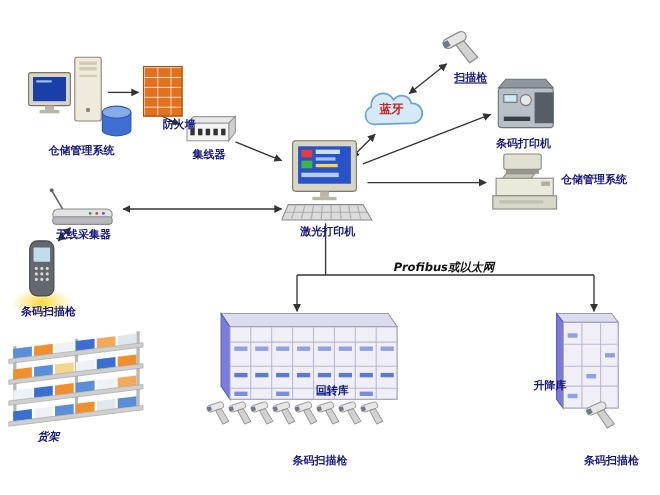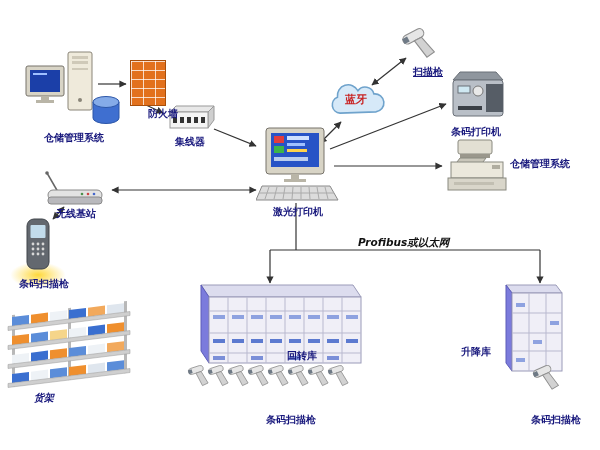--- a/index.html
+++ b/index.html
@@ -159,21 +159,21 @@
     <svg width="66" height="40" viewBox="0 0 66 40">
       <line x1="16" y1="22" x2="5" y2="3" stroke="#666" stroke-width="1.5"></line>
       <circle cx="5" cy="3" r="1.8" fill="#666"></circle>
       <rect x="6" y="20" width="54" height="10" rx="5" fill="#e3e3e3" stroke="#8a8a8a"></rect>
       <rect x="6" y="27" width="54" height="7" rx="3" fill="#b9b9bd" stroke="#8a8a8a"></rect>
       <circle cx="40" cy="24" r="1.3" fill="#4a8f4a"></circle>
       <circle cx="46" cy="24" r="1.3" fill="#cc4444"></circle>
       <circle cx="52" cy="24" r="1.3" fill="#4466cc"></circle>
     </svg>
   </div>
-  <div class="lbl" style="left:44px;top:208px;width:64px;">无线基站</div>
+  <div class="lbl" style="left:44px;top:208px;width:64px;">无线采集器</div>
 
   <div class="node" style="left:20px;top:216px;">
     <div class="glow"></div>
     <svg width="36" height="56" viewBox="0 0 36 56" style="position:relative;">
       <rect x="7" y="3" width="22" height="50" rx="7" fill="#63686f" stroke="#41454b"></rect>
       <rect x="10.5" y="9" width="15" height="13" rx="1" fill="#c2dcec"></rect>
       <circle cx="13" cy="28" r="1.4" fill="#d8d8d8"></circle>
         <circle cx="18" cy="28" r="1.4" fill="#d8d8d8"></circle>
         <circle cx="23" cy="28" r="1.4" fill="#d8d8d8"></circle>
       <circle cx="13" cy="33" r="1.4" fill="#d8d8d8"></circle>
@@ -329,21 +329,21 @@
           <line x1="10" y1="68" x2="60" y2="68"></line>
       </g>
       <g fill="#8ea2e0">
         <rect x="14" y="20" width="9" height="4"></rect>
           <rect x="48" y="38" width="9" height="4"></rect>
         <rect x="31" y="57" width="9" height="4"></rect>
           <rect x="14" y="75" width="9" height="4"></rect>
       </g>
     </svg>
   </div>
-  <div class="lbl" style="left:454px;top:346px;width:44px;">升降库</div>
+  <div class="lbl" style="left:471px;top:346px;width:44px;text-align:right;">升降库</div>
 
   <div class="node" style="left:536px;top:362px;">
     <span class="gun" style="transform:rotate(-24deg);">
       <svg width="24" height="32" viewBox="0 0 26 32">
         <rect x="1" y="3" width="20" height="8" rx="4" fill="#e6e6e6" stroke="#8f8f8f"></rect>
         <rect x="1" y="4.5" width="5" height="5" fill="#6f7a86"></rect>
         <polygon points="10,11 17,11 21,28 13,29" fill="#d2d2d2" stroke="#8f8f8f"></polygon>
       </svg>
     </span>
   </div>

